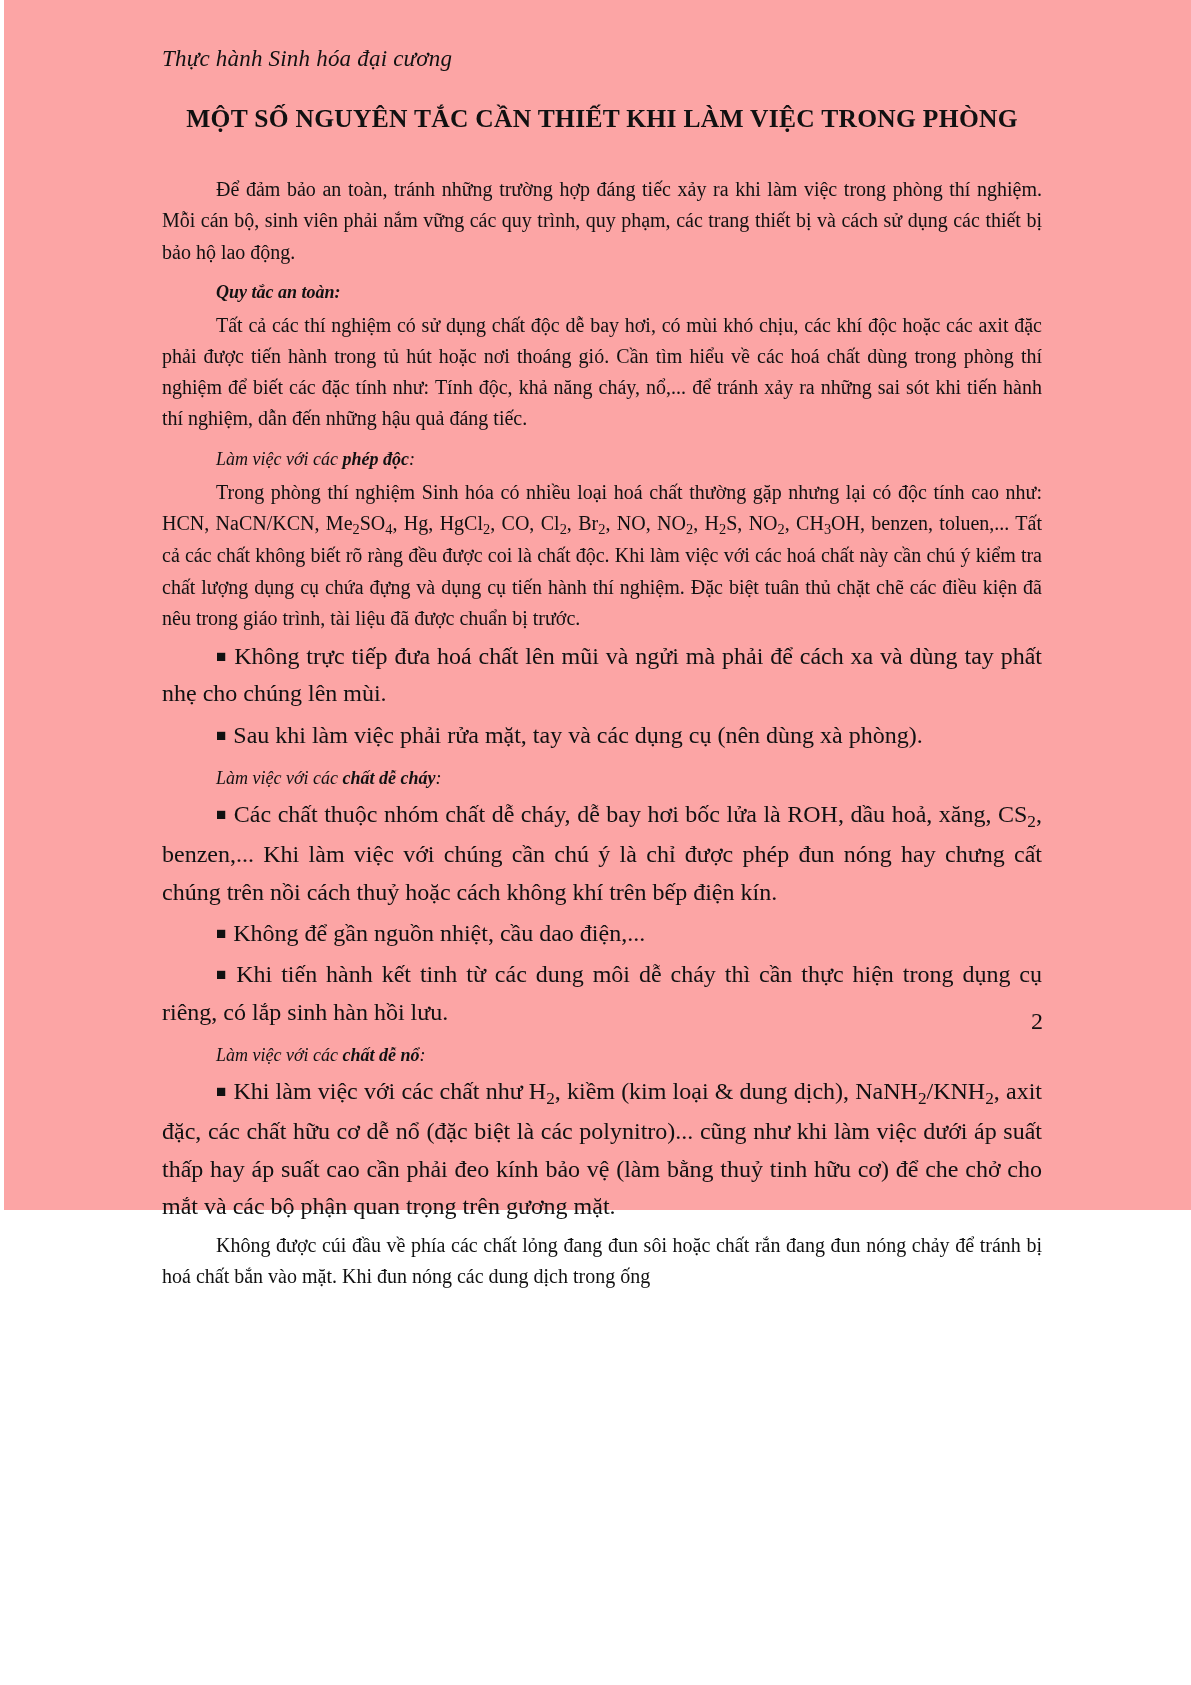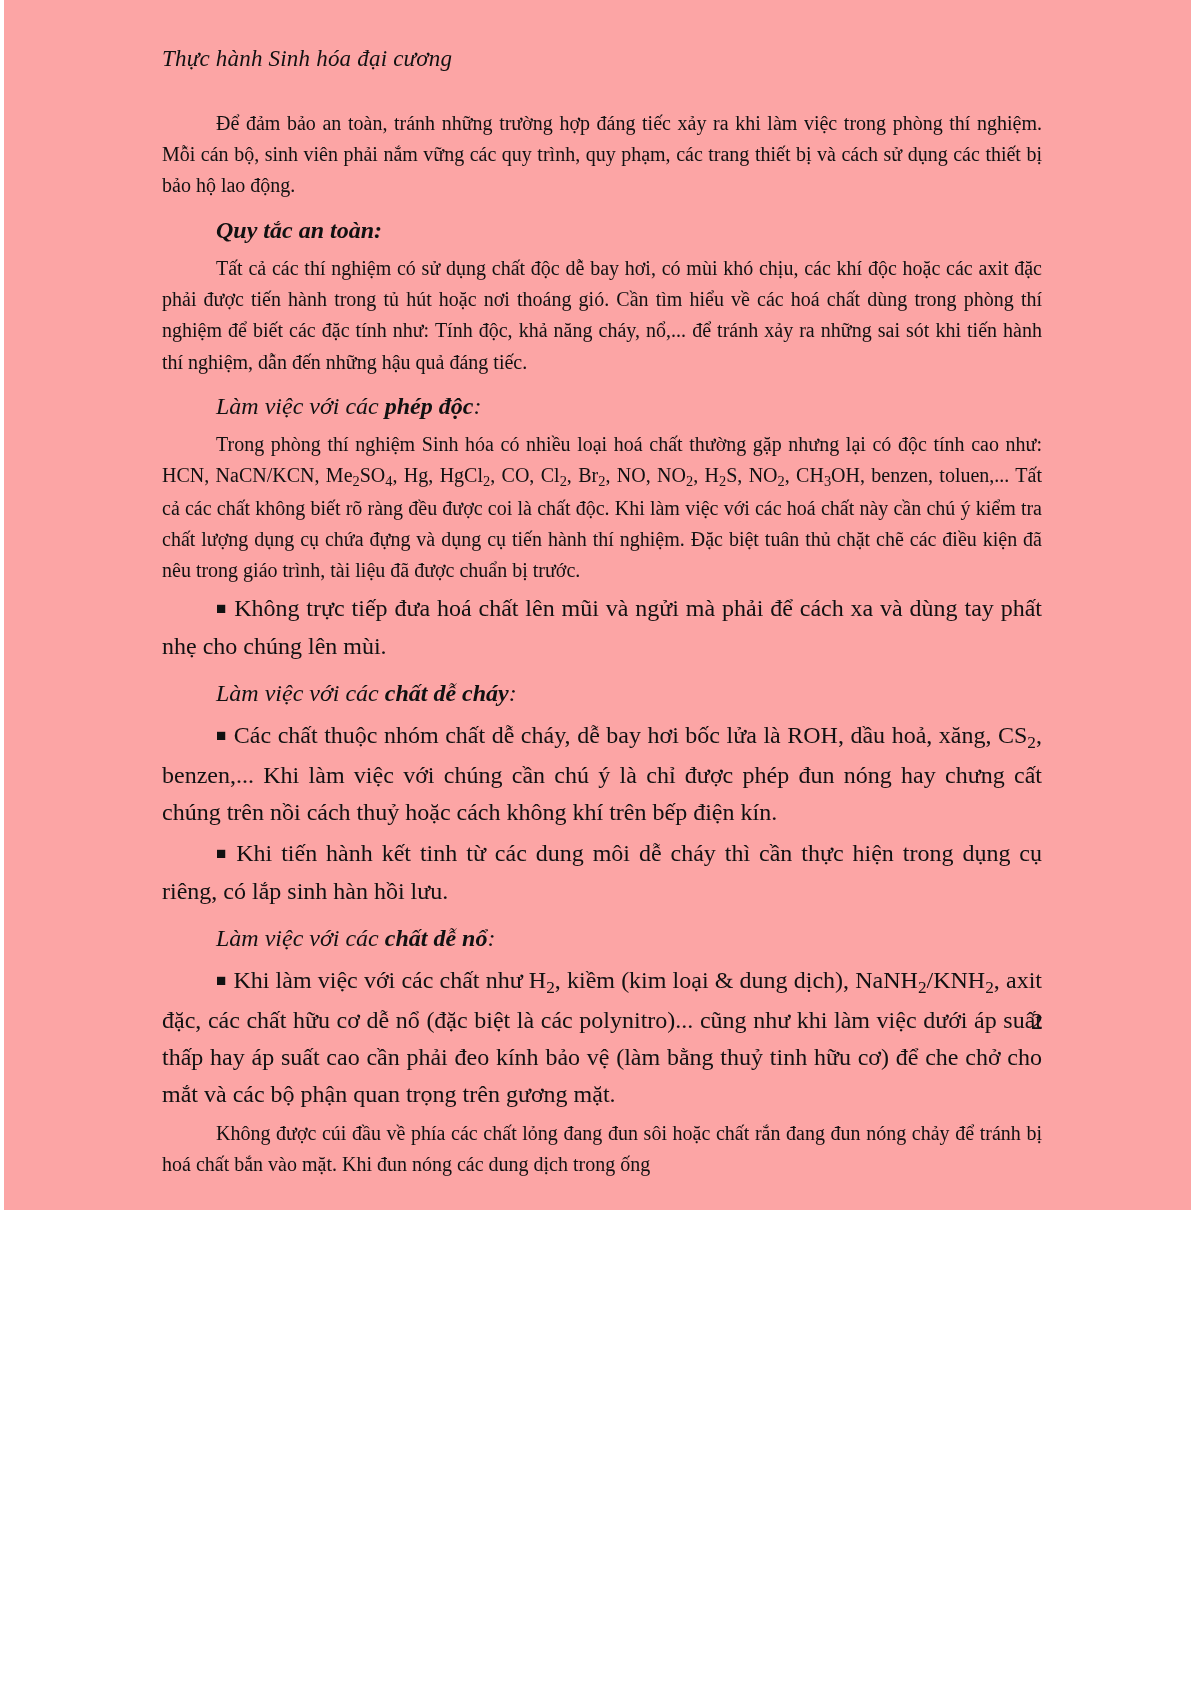--- a/index.html
+++ b/index.html
@@ -46,21 +46,21 @@
   h1.doc-title .line2 { display: block; }
   p {
     font-size: 20px;
     line-height: 1.56;
     margin: 0 0 4px 0;
     text-align: justify;
     text-justify: inter-word;
   }
   p.indent { text-indent: 54px; }
   .sub-head {
-    font-size: 24px;
+    font-size: 18px;
     line-height: 1.56;
     margin: 10px 0 4px 0;
     text-indent: 54px;
     font-style: italic;
     font-weight: bold;
   }
   .sub-head .norm {
     font-weight: normal;
   }
   .bullet {
@@ -86,40 +86,43 @@
 </style>
 </head>
 <body>
 
 <div class="page">
   <div class="content">
 
     <div class="running-head">Thực hành Sinh hóa đại cương</div>
 
     <h1 class="doc-title">
+      <span>MỘT SỐ NGUYÊN TẮC CẦN THIẾT KHI LÀM VIỆC TRONG PHÒNG</span>
     </h1>
 
     <p class="indent">Để đảm bảo an toàn, tránh những trường hợp đáng tiếc xảy ra khi làm việc trong phòng thí nghiệm. Mỗi cán bộ, sinh viên phải nắm vững các quy trình, quy phạm, các trang thiết bị và cách sử dụng các thiết bị bảo hộ lao động.</p>
 
     <div class="sub-head">
       <span>Quy tắc an toàn:</span>
     </div>
     <p class="indent">Tất cả các thí nghiệm có sử dụng chất độc dễ bay hơi, có mùi khó chịu, các khí độc hoặc các axit đặc phải được tiến hành trong tủ hút hoặc nơi thoáng gió. Cần tìm hiểu về các hoá chất dùng trong phòng thí nghiệm để biết các đặc tính như: Tính độc, khả năng cháy, nổ,... để tránh xảy ra những sai sót khi tiến hành thí nghiệm, dẫn đến những hậu quả đáng tiếc.</p>
 
     <div class="sub-head">
       <span class="norm">Làm việc với các </span><span>phép độc</span><span class="norm">:</span>
     </div>
     <p class="indent"><span>Trong phòng thí nghiệm Sinh hóa có nhiều loại hoá chất thường gặp nhưng lại có độc tính cao như: HCN, NaCN/KCN, Me</span><sub>2</sub><span>SO</span><sub>4</sub><span>, Hg, HgCl</span><sub>2</sub><span>, CO, Cl</span><sub>2</sub><span>, Br</span><sub>2</sub><span>, NO, NO</span><sub>2</sub><span>, H</span><sub>2</sub><span>S, NO</span><sub>2</sub><span>, CH</span><sub>3</sub><span>OH, benzen, toluen,... </span><span class="it">Tất cả các chất không biết rõ ràng đều được coi là chất độc</span><span>. Khi làm việc với các hoá chất này cần chú ý kiểm tra chất lượng dụng cụ chứa đựng và dụng cụ tiến hành thí nghiệm. Đặc biệt tuân thủ chặt chẽ các điều kiện đã nêu trong giáo trình, tài liệu đã được chuẩn bị trước.</span></p>
 
     <p class="bullet"><span class="dot">■</span><span>Không trực tiếp đưa hoá chất lên mũi và ngửi mà phải để cách xa và dùng tay phất nhẹ cho chúng lên mùi.</span></p>
+    <p class="bullet"><span class="dot">■</span><span>Sau khi làm việc phải rửa mặt, tay và các dụng cụ (nên dùng xà phòng).</span></p>
 
     <div class="sub-head">
       <span class="norm">Làm việc với các </span><span>chất dễ cháy</span><span class="norm">:</span>
     </div>
     <p class="bullet"><span class="dot">■</span><span>Các chất thuộc nhóm chất dễ cháy, dễ bay hơi bốc lửa là ROH, dầu hoả, xăng, CS</span><sub>2</sub><span>, benzen,... Khi làm việc với chúng cần chú ý là chỉ được phép đun nóng hay chưng cất chúng trên nồi cách thuỷ hoặc cách không khí trên bếp điện kín.</span></p>
+    <p class="bullet"><span class="dot">■</span><span>Không để gần nguồn nhiệt, cầu dao điện,...</span></p>
     <p class="bullet"><span class="dot">■</span><span>Khi tiến hành kết tinh từ các dung môi dễ cháy thì cần thực hiện trong dụng cụ riêng, có lắp sinh hàn hồi lưu.</span></p>
 
     <div class="sub-head">
       <span class="norm">Làm việc với các </span><span>chất dễ nổ</span><span class="norm">:</span>
     </div>
     <p class="bullet"><span class="dot">■</span><span>Khi làm việc với các chất như H</span><sub>2</sub><span>, kiềm (kim loại &amp; dung dịch), NaNH</span><sub>2</sub><span>/KNH</span><sub>2</sub><span>, axit đặc, các chất hữu cơ dễ nổ (đặc biệt là các polynitro)... cũng như khi làm việc dưới áp suất thấp hay áp suất cao cần phải đeo kính bảo vệ (làm bằng thuỷ tinh hữu cơ) để che chở cho mắt và các bộ phận quan trọng trên gương mặt.</span></p>
 
     <p class="indent">Không được cúi đầu về phía các chất lỏng đang đun sôi hoặc chất rắn đang đun nóng chảy để tránh bị hoá chất bắn vào mặt. Khi đun nóng các dung dịch trong ống</p>
   </div>
 

